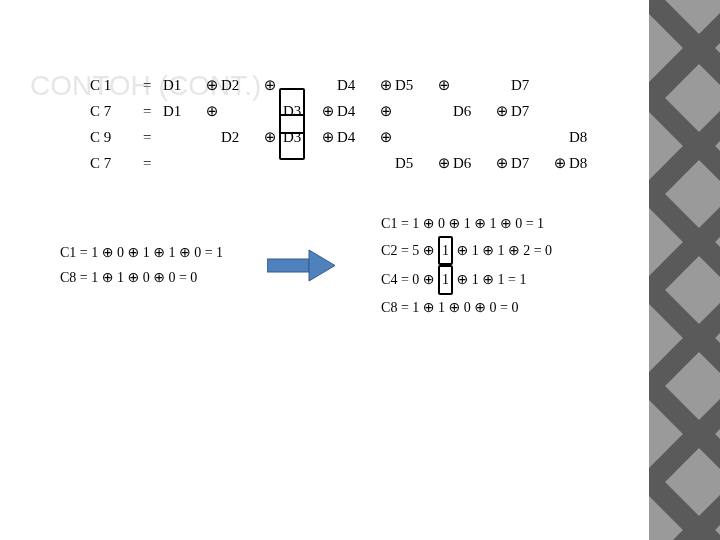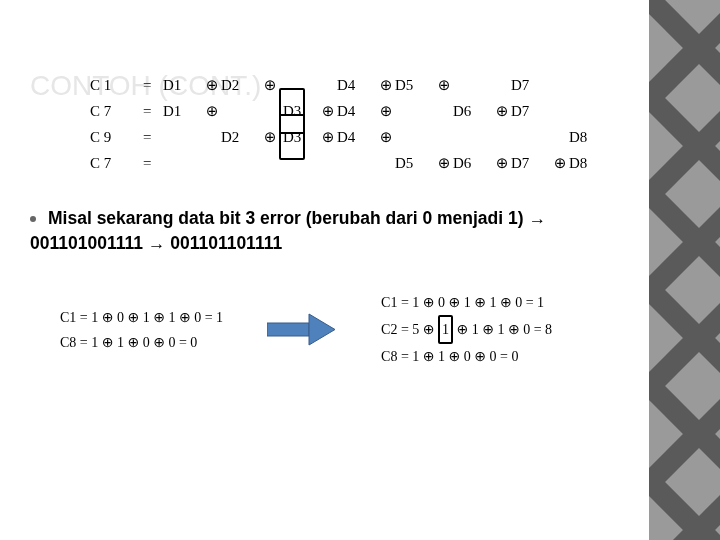--- a/index.html
+++ b/index.html
@@ -116,36 +116,34 @@
       <span class="t">D5</span>
       <span class="p">⊕</span>
       <span class="t">D6</span>
       <span class="p">⊕</span>
       <span class="t">D7</span>
       <span class="p">⊕</span>
       <span class="t">D8</span>
     </div>
   </div>
 
-  <div class="bullet">
-    <span class="dot"></span><span>Misal sekarang data bit 3 error (berubah dari 0 menjadi 1) </span><span class="arrow-inline">→</span> <span>001101001111</span> <span class="arrow-inline">→</span> <span>001101101111</span>
-  </div>
 
   <div class="calcs">
     <div class="calc-left">
       <div>C1 = 1 ⊕ 0 ⊕ 1 ⊕ 1 ⊕ 0 = 1</div>
       <div>C8 = 1 ⊕ 1 ⊕ 0 ⊕ 0 = 0</div>
     </div>
     <svg class="tri-arrow" viewBox="0 0 70 35">
       <rect x="0" y="11" width="42" height="13" fill="#4f81bd" stroke="#385d8a" stroke-width="1"></rect>
       <polygon points="42,2 42,33 68,17.5" fill="#4f81bd" stroke="#385d8a" stroke-width="1"></polygon>
     </svg>
     <div class="calc-right">
       <div><span>C1 = 1 ⊕ 0 ⊕ 1 ⊕ 1 ⊕ 0 = 1</span></div>
-      <div><span>C2 = 5 ⊕ </span><span class="circled2">1</span><span> ⊕ 1 ⊕ 1 ⊕ 0 = 8</span></div>
+      <div><span>C2 = 5 ⊕ </span><span class="circled2">1</span><span> ⊕ 1 ⊕ 1 ⊕ 2 = 0</span></div>
+      <div><span>C4 = 0 ⊕ </span><span class="circled2">1</span><span> ⊕ 1 ⊕ 1 = 1</span></div>
       <div><span>C8 = 1 ⊕ 1 ⊕ 0 ⊕ 0 = 0</span></div>
     </div>
   </div>
 </div>
 
 <div class="sideband">
   <div class="diamond d1"></div>
     <div class="diamond d2"></div>
     <div class="diamond d3"></div>
   <div class="diamond d4"></div>

